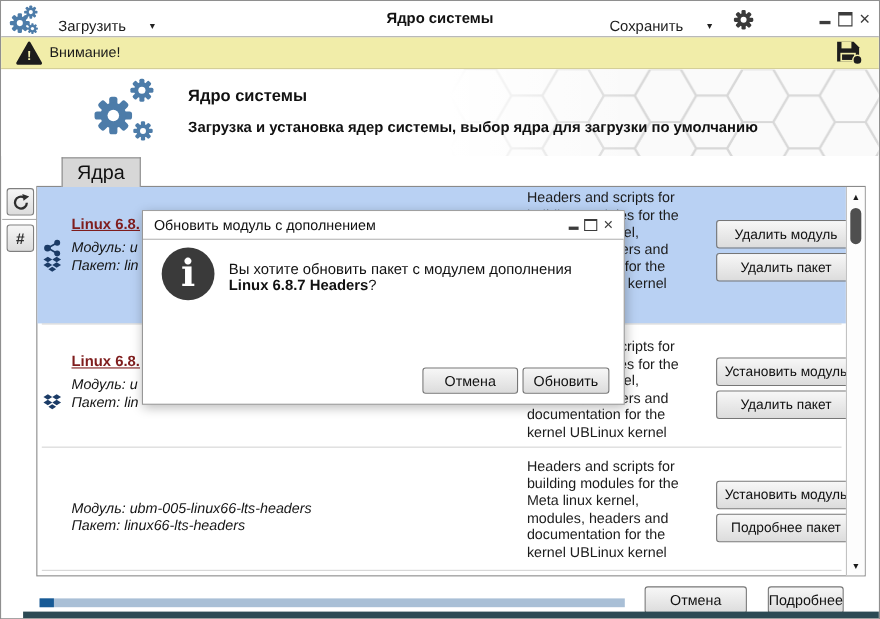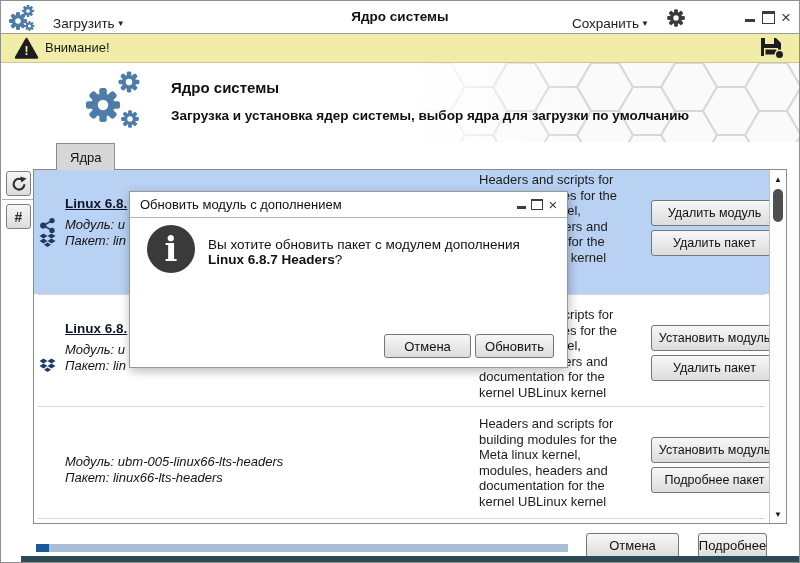--- a/index.html
+++ b/index.html
@@ -2,21 +2,21 @@
 <html><head>
 <meta charset="utf-8">
 <style>
   html,body{margin:0;padding:0;}
   body{width:800px;height:563px;position:relative;font-family:"Liberation Sans",sans-serif;background:#fff;}
   #app{position:absolute;inset:0;border:1px solid #8f8f8f;box-sizing:border-box;background:#fff;overflow:hidden;}
 
   
   .titlebar{position:absolute;left:0;top:0;right:0;height:32px;background:#fff;border-bottom:1px solid #9c9c9c;}
   .app-icon{position:absolute;left:6px;top:2px;}
-  .menu-btn{position:absolute;top:0;height:44px;display:flex;align-items:center;gap:2px;font-size:13.5px;color:#1c1c1c;cursor:default;}
+  .menu-btn{position:absolute;top:0;height:44px;display:flex;align-items:center;gap:20px;font-size:13.5px;color:#1c1c1c;cursor:default;}
   .load-btn{left:52px;}
   .save-btn{right:150px;}
   .caret{font-size:8px;color:#222;}
   .tb-title{position:absolute;left:0;right:0;top:0;height:32px;line-height:32px;text-align:center;font-weight:bold;font-size:13.5px;color:#111;}
   .gear-btn{position:absolute;right:112px;top:6px;width:22px;height:22px;display:flex;align-items:center;justify-content:center;}
   .winctrls{position:absolute;right:4px;top:0;height:32px;display:flex;align-items:center;}
   .wc{width:18px;height:20px;display:flex;align-items:center;justify-content:center;color:#3c3c3c;}
   .wc-minbar{width:10px;height:3px;background:#3c3c3c;margin-top:6px;}
   .wc-maxsq{width:11px;height:9px;border:1.5px solid #3c3c3c;border-top-width:3px;}
   .wc-x{font-size:17px;line-height:17px;}
@@ -29,39 +29,39 @@
 
   
   .header{position:absolute;left:0;top:62px;right:0;height:79px;background:#fff;overflow:hidden;}
   .hexbg{position:absolute;right:0;top:0;}
   .logo{position:absolute;left:78px;top:6px;}
   .h-title{position:absolute;left:170px;top:16px;font-size:15px;font-weight:bold;color:#111;}
   .h-sub{position:absolute;left:170px;top:45px;font-size:13.5px;font-weight:bold;color:#111;}
 
   
   .tabrow{position:absolute;left:55px;top:142px;display:flex;z-index:6;}
-  .tab{border:1px solid #8a8a8a;border-bottom:none;padding:0 13px;font-size:13px;color:#111;display:flex;align-items:center;}
+  .tab{border:1px solid #8a8a8a;border-bottom:none;padding:0 13px;font-size:18px;color:#111;display:flex;align-items:center;}
   .tab-inactive{background:#d7d7d7;height:26px;}
   .tab-active{background:#fff;height:27px;margin-left:-1px;position:relative;z-index:7;}
 
   
   .tool-btn{position:absolute;left:5px;width:25px;height:25px;background:linear-gradient(#f6f6f6,#dcdcdc);border:1px solid #7f7f7f;border-radius:3px;display:flex;align-items:center;justify-content:center;box-sizing:border-box;font-size:14px;font-weight:bold;color:#2e2e2e;}
   .tool-refresh{top:170px;}
   .tool-hash{top:203px;}
   .tool-divider{position:absolute;left:1px;top:198px;width:31px;height:1px;background:#adadad;}
 
   
   .listbox{position:absolute;left:32px;top:168px;width:754px;height:355px;border:1px solid #8a8a8a;background:#fff;box-sizing:border-box;}
   .item{position:absolute;left:0;width:735px;}
   .item0{top:0;height:124px;background:#b9d1f3;}
   .item1{top:125px;height:111px;}
   .item2{top:237px;height:111px;}
   .sep{position:absolute;left:4px;width:727px;height:1px;background:#d4d4d4;}
   .sep1{top:124px;}.sep2{top:236px;}.sep3{top:348px;}
-  .it-title{position:absolute;left:31px;top:26px;font-size:13.5px;font-weight:bold;color:#0f172a;text-decoration:underline;white-space:nowrap;}
+  .it-title{position:absolute;left:31px;top:26px;font-size:13.5px;font-weight:bold;color:#7f1d1d;text-decoration:underline;white-space:nowrap;}
   .it-line{position:absolute;left:31px;font-style:italic;font-size:13px;color:#141414;white-space:nowrap;}
   .it-mod{top:47px;}
   .it-pak{top:63px;}
   .it-icon{position:absolute;left:5px;}
   .ic-mod{top:47px;}
   .ic-pak{top:63px;}
   .it-desc{position:absolute;left:445px;width:152px;font-size:13px;line-height:15.5px;color:#1c1c1c;}
   .item0 .it-desc{top:2px;}
   .item1 .it-desc{top:12px;}
   .item2 .it-desc{top:9px;}

